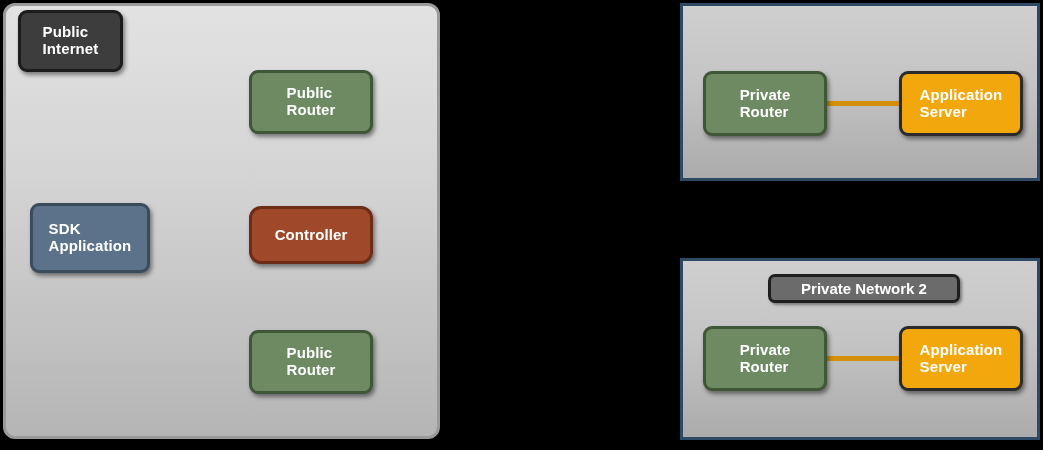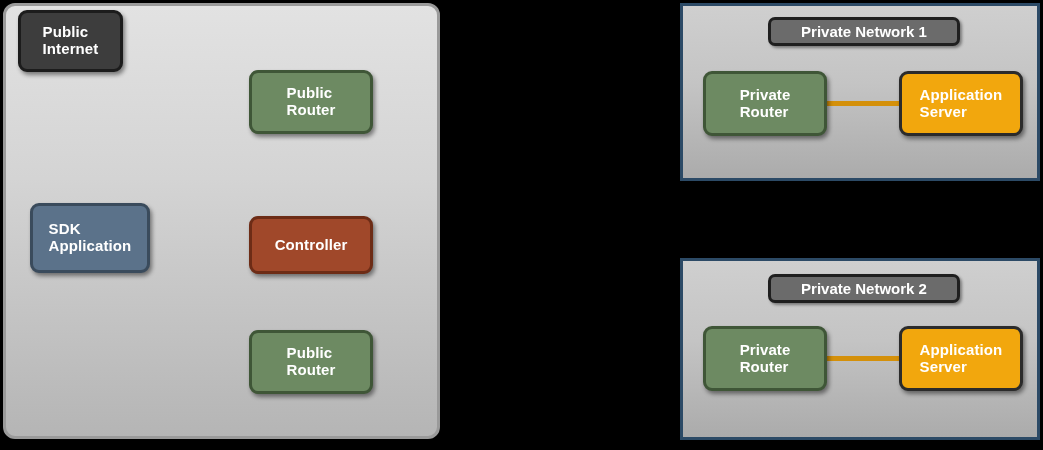--- a/index.html
+++ b/index.html
@@ -68,21 +68,21 @@
   }
   .node.appserver {
     background: #f2a70d;
     border-color: #2b2b2b;
   }
 
   
   #node-public-internet { left: 18px;  top: 10px;  width: 105px; height: 62px; font-size: 15px; }
   #node-public-router-top { left: 249px; top: 70px;  width: 124px; height: 64px; }
   #node-sdk-application { left: 30px;  top: 203px; width: 120px; height: 70px; }
-  #node-controller      { left: 249px; top: 216px; width: 124px; height: 58px; }
+  #node-controller      { left: 249px; top: 206px; width: 124px; height: 58px; border-radius: 12px; }
   #node-public-router-bottom { left: 249px; top: 330px; width: 124px; height: 64px; }
 
   
   .private-panel {
     position: absolute;
     box-sizing: border-box;
     border: 3px solid #2c4a66;
     background: linear-gradient(to bottom, #cfcfcf 0%, #c4c4c4 45%, #ababab 100%);
     box-shadow: 3px 4px 5px rgba(0,0,0,0.6);
   }
@@ -134,21 +134,20 @@
 <div class="node sdk" id="node-sdk-application">SDK
 Application</div>
 
 <div class="node controller" id="node-controller">Controller</div>
 
 <div class="node router" id="node-public-router-bottom">Public
 Router</div>
 
 <div class="private-panel" id="private-network-1">
 
-  <div class="panel-title">Private Network 1</div>
 
   <div class="link-line pn-link"></div>
 
   <div class="node router pn-router">Private
 Router</div>
 
   <div class="node appserver pn-server">Application
 Server</div>
 </div>
 

